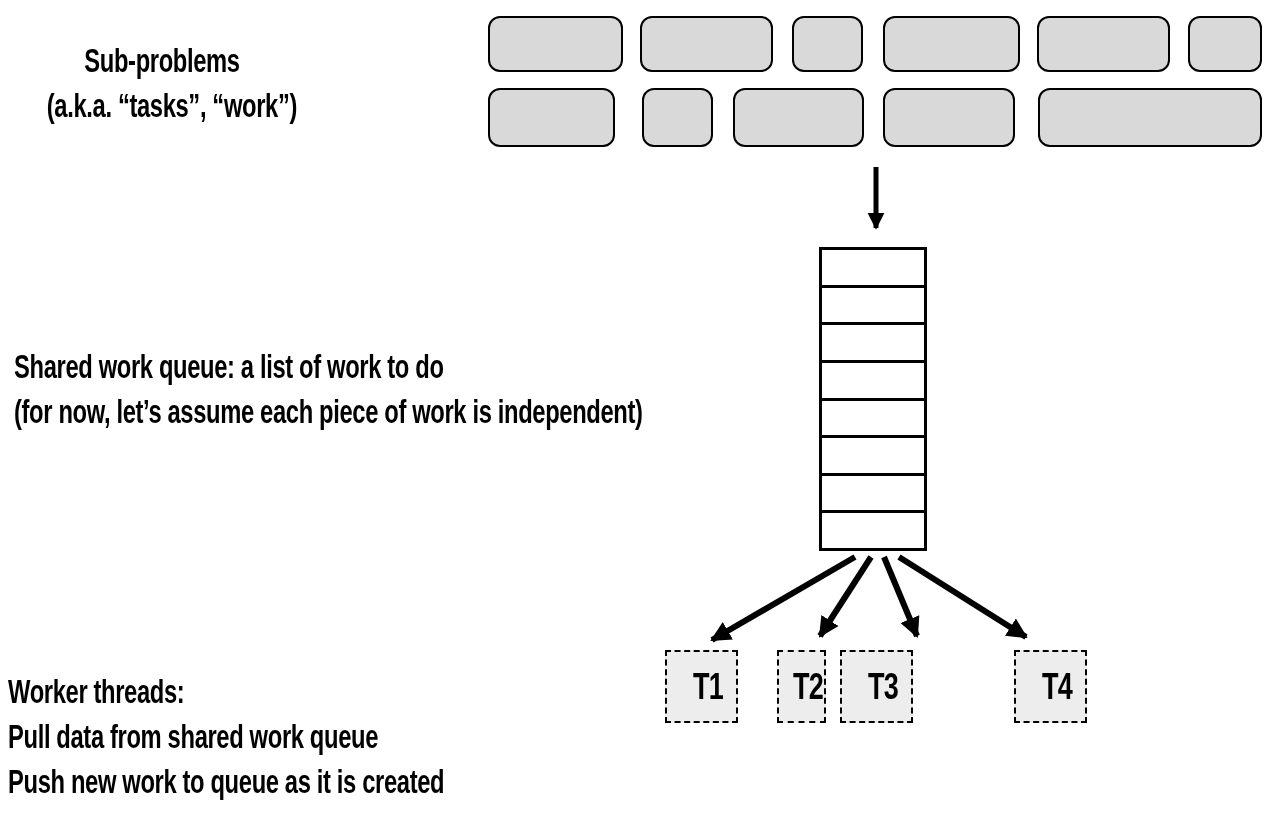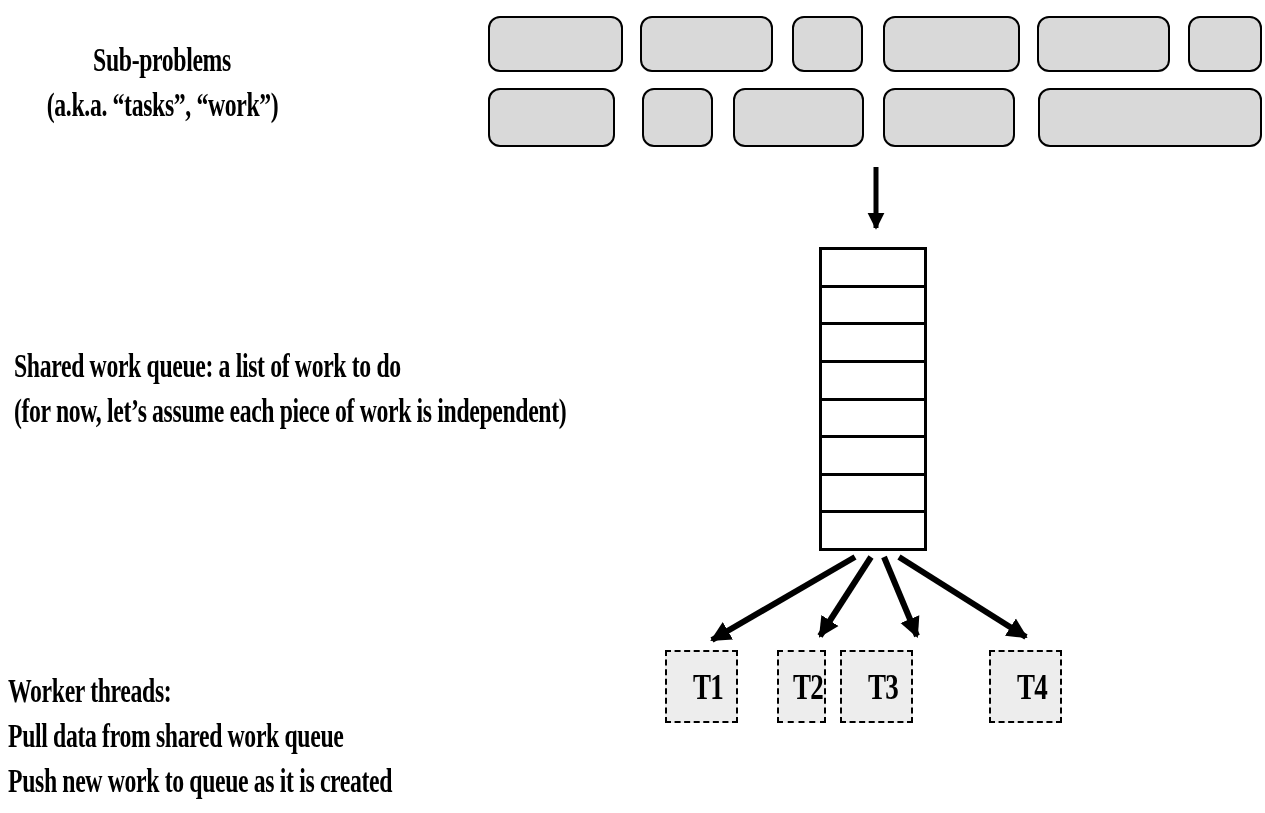--- a/index.html
+++ b/index.html
@@ -1,21 +1,21 @@
 <!DOCTYPE html>
 <html><head>
 <meta charset="utf-8">
 <style>
   html, body { margin: 0; padding: 0; background: #ffffff; }
   .canvas {
     position: relative;
     width: 1265px;
     height: 813px;
     background: var(--background, #fff);
-    font-family: Liberation Serif, serif;
+    font-family: Liberation Sans, sans-serif;
     overflow: hidden;
   }
   svg.overlay {
     position: absolute;
     left: 0; top: 0;
     width: 1265px; height: 813px;
     pointer-events: none;
   }
   .txt {
     position: absolute;
@@ -133,18 +133,18 @@
   <div id="threads">
       <div class="thread-box" style="left: 665px; top: 650px; width: 73px; height: 73px;">
         <span class="thread-label">T1</span>
       </div>
       <div class="thread-box" style="left: 777px; top: 650px; width: 49px; height: 73px;">
         <span class="thread-label">T2</span>
       </div>
       <div class="thread-box" style="left: 840px; top: 650px; width: 73px; height: 73px;">
         <span class="thread-label">T3</span>
       </div>
-      <div class="thread-box" style="left: 989px; top: 650px; width: 73px; height: 73px;">
+      <div class="thread-box" style="left: 1014px; top: 650px; width: 73px; height: 73px;">
         <span class="thread-label">T4</span>
       </div>
     </div>
 
 </div>
 
 </body></html>

